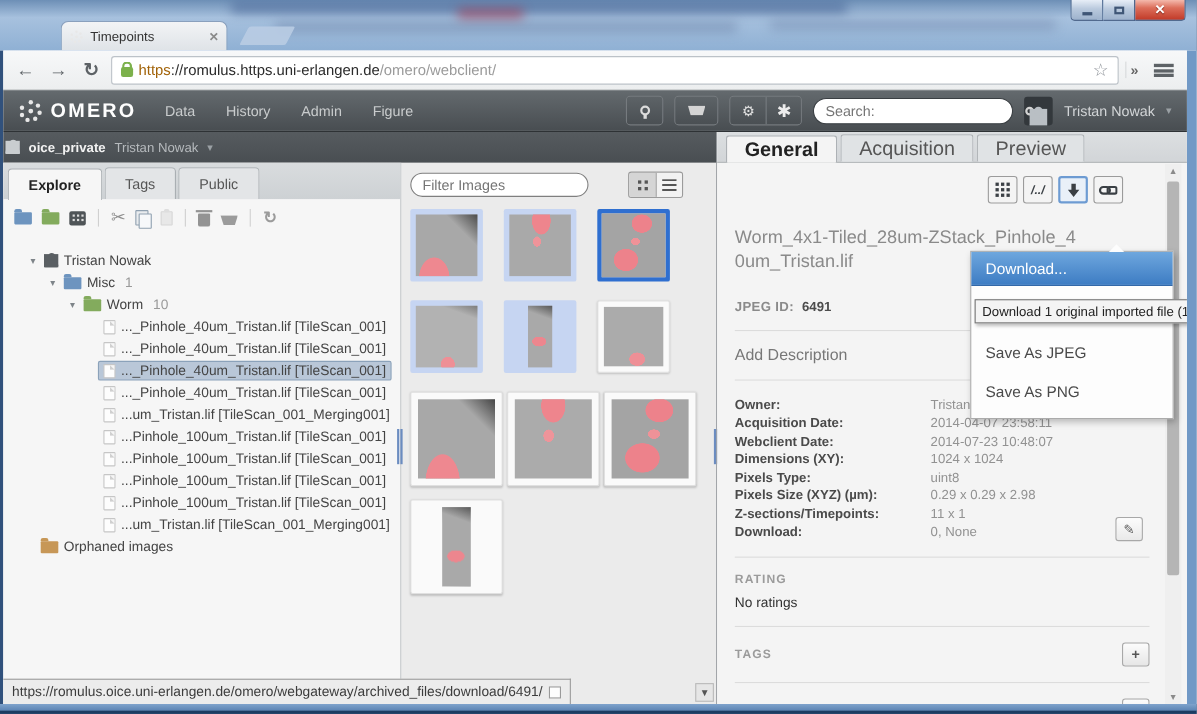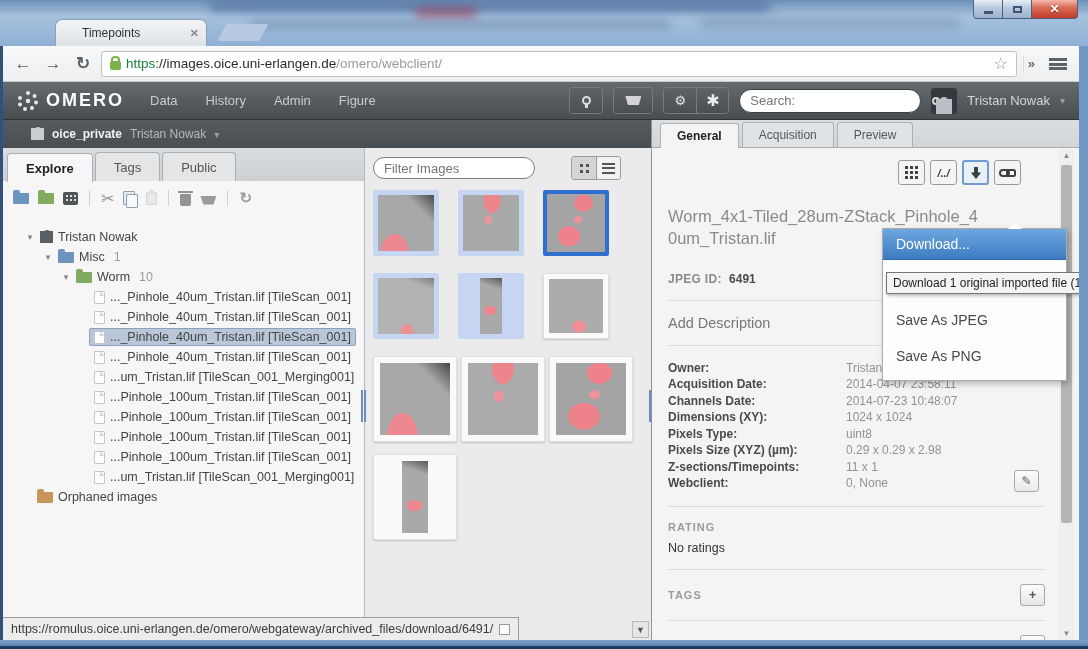--- a/index.html
+++ b/index.html
@@ -38,21 +38,21 @@
   .chrome-body { position:relative; border-left:3px solid #31517c; border-right:9px solid #7199c6; height:594px; background:#fff; }
   .browser-toolbar { height:36px; background:linear-gradient(#f7f8f9,#eceeef);
      border-bottom:1px solid #c9ccce; display:flex; align-items:center; padding:0 8px; gap:6px; }
   .nav-arrow { font-size:17px; color:#5d6putation266; width:24px; text-align:center; }
   .nav-arrow, .reload { font-size:17px; color:#5d6266; width:24px; text-align:center; font-weight:bold; }
   .urlbar { flex:1; height:26px; background:#fff; border:1px solid #bcc2c8; border-radius:3px;
      display:flex; align-items:center; padding:0 8px; gap:5px; font-size:13.5px; }
   .lock { width:11px; height:9px; background:#7cb14c; border-radius:2px; position:relative; flex:none; margin-top:4px; }
   .lock::before { content:""; position:absolute; top:-5px; left:1px; width:5px; height:5px;
      border:2px solid #7cb14c; border-bottom:none; border-radius:4px 4px 0 0; }
-  .url-scheme { color:#15803d; }
+  .url-scheme { color:#a16207; }
   .url-host { color:#2b2b2b; }
   .url-path { color:#9a9a9a; flex:1; }
   .star { color:#8d9298; font-size:16px; }
   .overflow-chevrons { color:#666; font-size:13px; font-weight:bold; padding:0 4px; border-left:1px solid #d6d9db; }
   .hamburger { width:18px; height:12px; border-top:3px solid #5d6266; border-bottom:3px solid #5d6266; margin:0 4px; position:relative; }
   .hamburger::before { content:""; position:absolute; top:2px; left:0; right:0; height:3px; background:#5d6266; }
 
   
   .omero-nav { height:38px; background:linear-gradient(#646a6e,#484d51);
      border-bottom:1px solid #2e3235; display:flex; align-items:center; padding:0 14px; }
@@ -89,21 +89,21 @@
   .p-light { background:#c9cdd0; }
   .p-dark { background:#5a5f63; }
   .avatar .person-av { width:16px; height:15px; background:#b9bfc4; position:relative; }
   .person-av::before { content:""; position:absolute; width:8px; height:8px; border-radius:50%; background:#b9bfc4; left:4px; top:-2px; }
   .person-av::after { content:""; position:absolute; bottom:0; width:16px; height:7px; border-radius:8px 8px 0 0; background:#b9bfc4; }
 
   
   .body-row { display:flex; height:520px; }
   .lc-col { width:649px; display:flex; flex-direction:column; border-right:1px solid #8f9498; }
   .breadcrumb { height:28px; background:linear-gradient(#565b5f,#494e52); display:flex; align-items:center;
-     padding:0 28px; gap:8px; flex:none; }
+     padding:0 2px; gap:8px; flex:none; }
   .bc-group { color:#f2f2f2; font-size:12px; font-weight:bold; }
   .bc-owner { color:#b6babd; font-size:12px; }
   .panels { display:flex; flex:1; min-height:0; }
 
   
   .left-panel { width:362px; background:#f6f6f6; border-right:1px solid #b4b8bb; display:flex; flex-direction:column; position:relative; }
   .lp-tabs { height:33px; background:linear-gradient(#d9dcde,#cdd1d4); display:flex; align-items:flex-end; padding-left:4px; gap:2px; flex:none; }
   .lp-tab { height:29px; padding:0 18px; display:flex; align-items:center; font-size:13px; color:#555;
      background:#e3e5e7; border:1px solid #aaafb3; border-bottom:none; border-radius:4px 4px 0 0; }
   .lp-tab.active { background:#f6f6f6; color:#222; font-weight:bold; position:relative; top:1px; }
@@ -185,21 +185,21 @@
   .cp-scroll-down { position:absolute; right:2px; bottom:2px; width:17px; height:17px; background:#e6e6e6;
      border:1px solid #b9b9b9; color:#555; font-size:9px; display:flex; align-items:center; justify-content:center; }
   .grip { position:absolute; top:242px; width:5px; height:32px;
      border-left:2px solid #6b8cc0; border-right:2px solid #6b8cc0; }
   .grip-left { left:-4px; } .grip-right { right:-3px; }
 
   
   .right-panel { flex:1; background:#f4f4f4; display:flex; flex-direction:column; position:relative; }
   .rp-tabs { height:28px; background:linear-gradient(#dcdfe1,#d2d5d8); border-bottom:1px solid #a9adb0;
      display:flex; align-items:flex-end; padding-left:8px; gap:3px; flex:none; }
-  .rp-tab { height:25px; padding:0 16px; display:flex; align-items:center; font-size:12px; color:#555;
+  .rp-tab { height:25px; padding:0 16px; display:flex; align-items:center; font-size:18px; color:#555;
      background:#e0e3e5; border:1px solid #adb1b5; border-bottom:none; border-radius:3px 3px 0 0; }
   .rp-tab.active { background:#f4f4f4; color:#222; font-weight:bold; position:relative; top:1px; }
   .rp-content { flex:1; position:relative; padding:12px 34px 0 16px; overflow:hidden; }
   .rp-toolbar { display:flex; justify-content:flex-end; gap:5px; padding-right:24px; }
   .rp-btn { width:27px; height:25px; border:1px solid #9b9b9b; border-radius:3px; background:#f4f4f4;
      display:flex; align-items:center; justify-content:center; }
   .rp-btn.active { border:2px solid #6d9bd2; background:#e9f0f8; }
   .grid-ic9 { width:13px; height:13px; position:relative; }
   .grid-ic9::before { content:""; position:absolute; width:3px; height:3px; background:#3c4146;
      box-shadow:5px 0 #3c4146,10px 0 #3c4146,0 5px #3c4146,5px 5px #3c4146,10px 5px #3c4146,0 10px #3c4146,5px 10px #3c4146,10px 10px #3c4146; }
@@ -290,21 +290,21 @@
   <div class="chrome-body">
 
     <div class="browser-toolbar">
       <span class="nav-arrow">←</span>
       <span class="nav-arrow">→</span>
       <span class="reload">↻</span>
       <div class="urlbar">
         <span class="lock"></span>
         <span class="url-scheme">https</span>
         <span class="url-host" style="margin-left:-5px">://</span>
-        <span class="url-host" style="margin-left:-5px">images.oice.uni-erlangen.de</span>
+        <span class="url-host" style="margin-left:-5px">romulus.https.uni-erlangen.de</span>
         <span class="url-path" style="margin-left:-5px">/omero/webclient/</span>
         <span class="star">☆</span>
       </div>
       <span class="overflow-chevrons">»</span>
       <div class="hamburger"></div>
     </div>
 
     <div class="omero-nav">
       <div class="logo">
         <svg class="logo-svg" width="22" height="22" viewBox="0 0 22 22">
@@ -570,41 +570,41 @@
           <div class="fields">
             <div class="field-row">
                 <span class="field-label">Owner:</span>
                 <span class="field-value">Tristan Nowak</span>
               </div>
             <div class="field-row">
                 <span class="field-label">Acquisition Date:</span>
                 <span class="field-value">2014-04-07 23:58:11</span>
               </div>
             <div class="field-row">
-                <span class="field-label">Channels Date:</span>
+                <span class="field-label">Webclient Date:</span>
                 <span class="field-value">2014-07-23 10:48:07</span>
               </div>
             <div class="field-row">
                 <span class="field-label">Dimensions (XY):</span>
                 <span class="field-value">1024 x 1024</span>
               </div>
             <div class="field-row">
                 <span class="field-label">Pixels Type:</span>
                 <span class="field-value">uint8</span>
               </div>
             <div class="field-row">
                 <span class="field-label">Pixels Size (XYZ) (µm):</span>
                 <span class="field-value">0.29 x 0.29 x 2.98</span>
               </div>
             <div class="field-row">
                 <span class="field-label">Z-sections/Timepoints:</span>
                 <span class="field-value">11 x 1</span>
               </div>
             <div class="field-row">
-                <span class="field-label">Webclient:</span>
+                <span class="field-label">Download:</span>
                 <span class="field-value">0, None</span>
               </div>
           </div>
           <div class="pencil-btn">
               <span>✎</span>
             </div>
           <div class="hr"></div>
           <div class="sec-label">RATING</div>
           <div class="no-ratings">No ratings</div>
           <div class="hr"></div>

